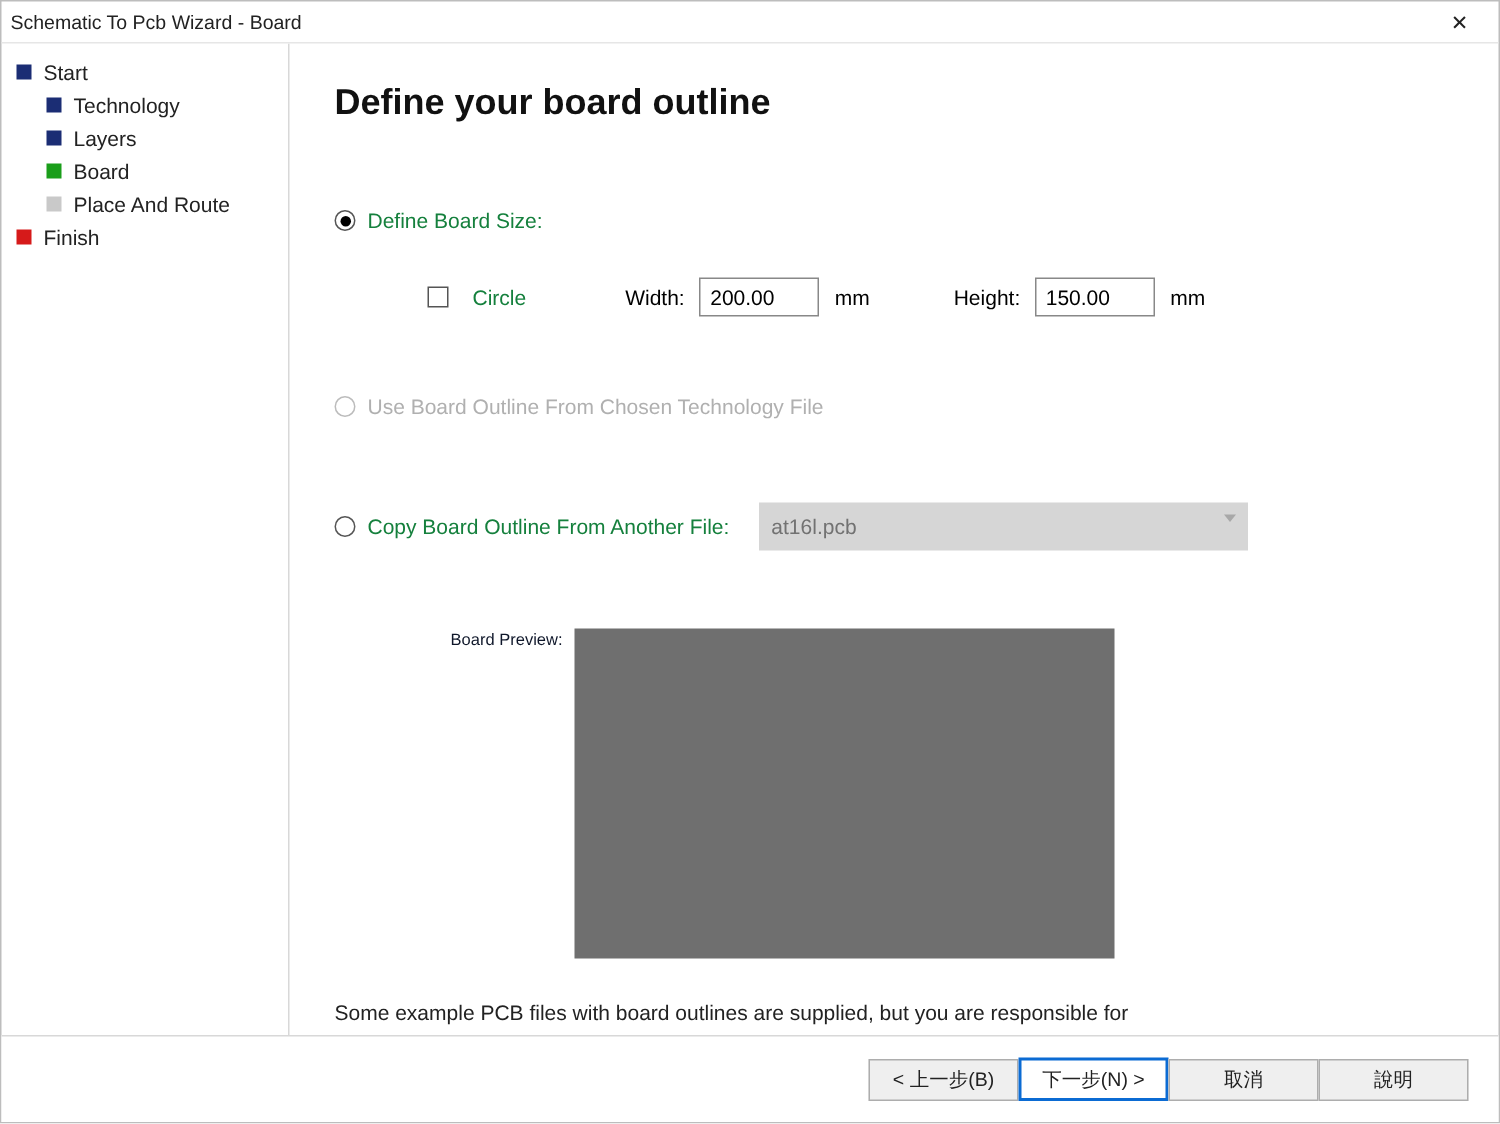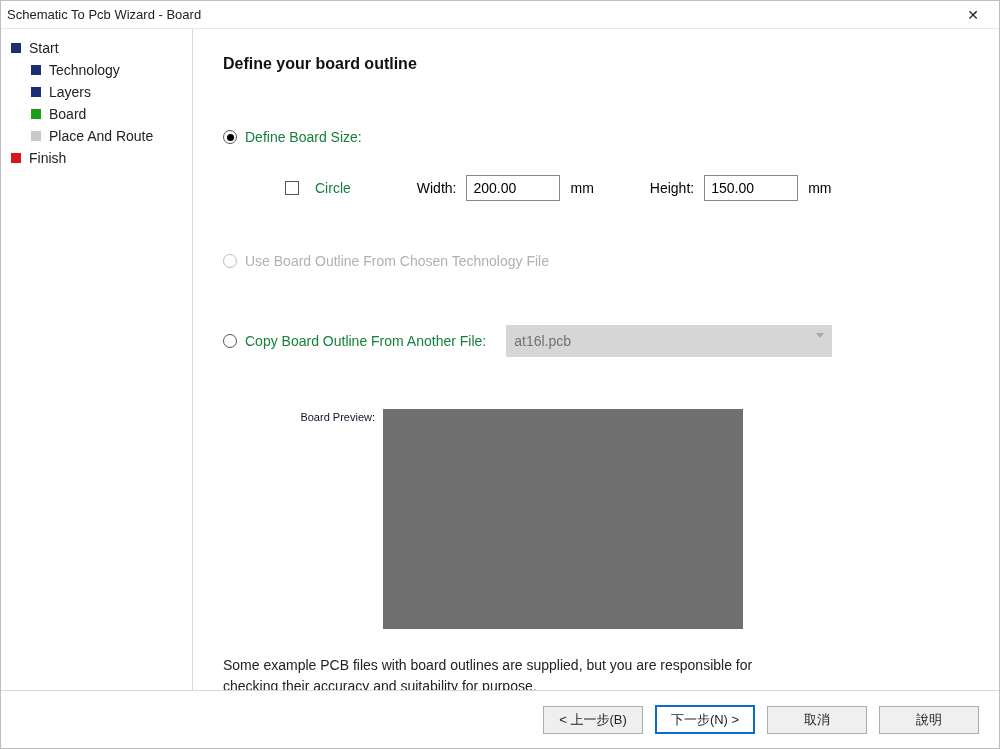--- a/index.html
+++ b/index.html
@@ -63,21 +63,21 @@
   .sq.gray { background: #c9c9c9; }
   .sq.red { background: #d61a1a; }
   .content {
     flex: 1;
     padding: 26px 30px 10px 30px;
     display: flex;
     flex-direction: column;
     position: relative;
   }
   .heading {
-    font-size: 16px;
+    font-size: 24px;
     font-weight: 600;
     margin-bottom: 56px;
     color: #111;
   }
   .row {
     display: flex;
     align-items: center;
   }
   .radio {
     width: 14px; height: 14px;
@@ -104,21 +104,21 @@
   .opt-label.disabled { color: #b0b0b0; }
   .size-row {
     margin-top: 30px;
     display: flex;
     align-items: center;
     padding-left: 62px;
     gap: 10px;
   }
   .field-label { font-size: 14px; margin-left: 36px; }
   .text-input {
-    width: 94px; height: 26px;
+    width: 80px; height: 26px;
     border: 1px solid #888;
     padding: 3px 6px;
     font-size: 14px;
     background: #fff;
   }
   .unit { font-size: 14px; margin-right: 10px; }
   .group2 { margin-top: 52px; }
   .group3 { margin-top: 56px; display:flex; align-items:center;}
   .combo {
     margin-left: 20px;
@@ -164,21 +164,20 @@
     line-height: 1.5;
     max-width: 530px;
   }
   .footer {
     height: 58px;
     border-top: 1px solid #d8d8d8;
     display: flex;
     align-items: center;
     justify-content: flex-end;
     padding: 0 20px;
-    gap: 12px;
     background: #fff;
   }
   .btn {
     min-width: 100px;
     height: 28px;
     border: 1px solid #adadad;
     background: #efefef;
     display: inline-flex;
     align-items: center; justify-content: center;
     font-size: 13px;

